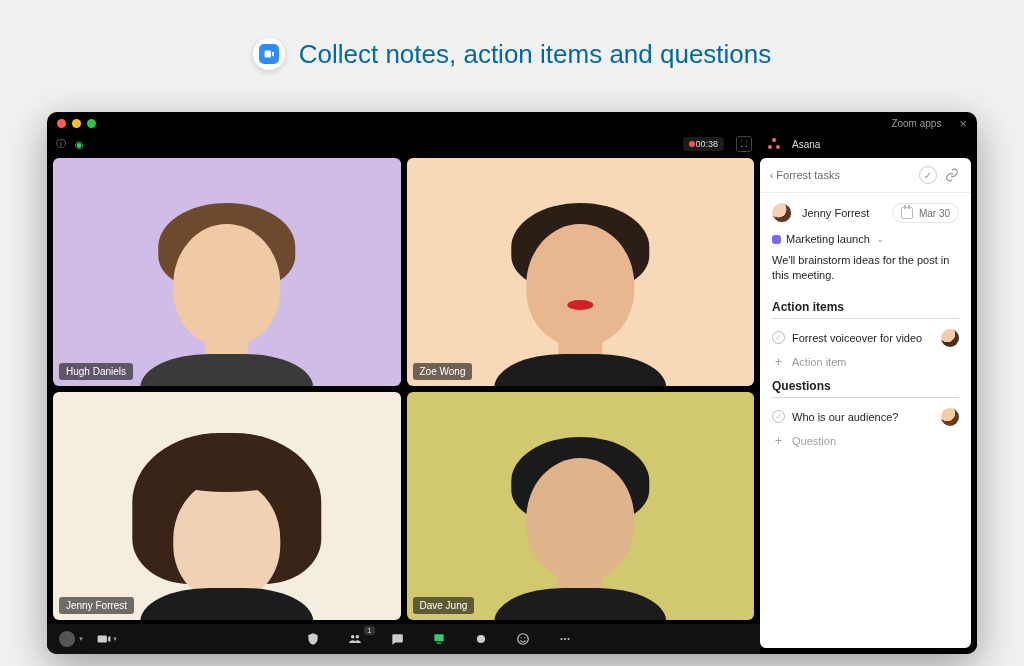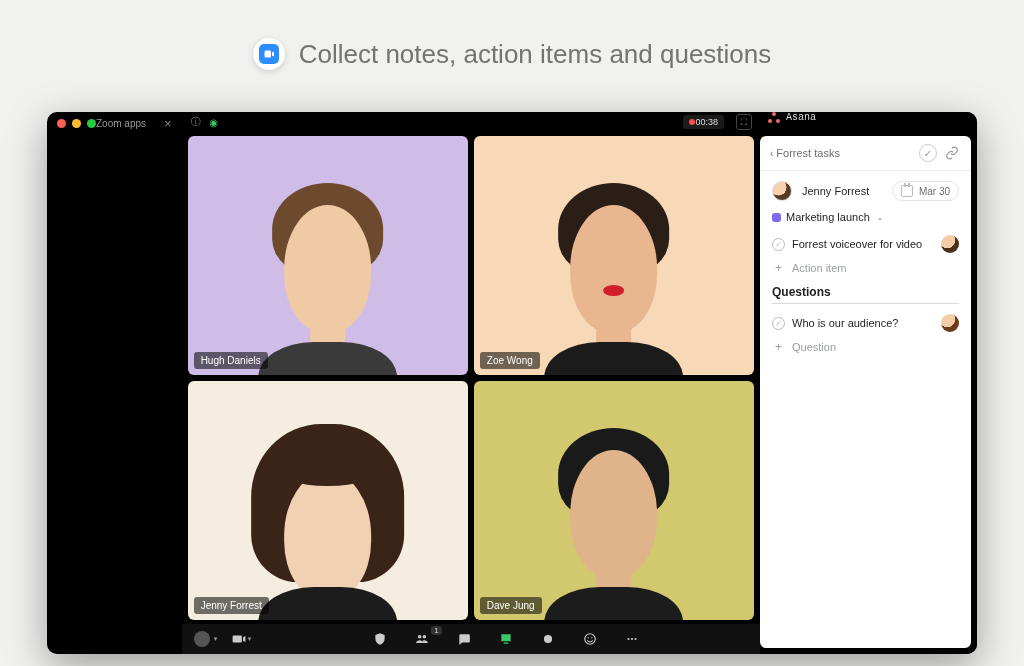--- a/index.html
+++ b/index.html
@@ -25,33 +25,33 @@
     box-shadow: 0 2px 6px rgba(0,0,0,0.15);
   }
   .zoom-logo-inner {
     width: 20px; height: 20px; border-radius: 5px;
     background: #2D8CFF;
     display: flex; align-items: center; justify-content: center;
   }
   .zoom-logo-inner svg { width: 12px; height: 12px; fill: #fff; }
   .promo-title {
     font-size: 26px;
-    color: #737373;
+    color: #0369a1;
     font-weight: 400;
   }
 
   .window {
     position: absolute;
     left: 47px; top: 112px;
     width: 930px; height: 542px;
     background: #000;
     border-radius: 10px;
     box-shadow: 0 12px 40px rgba(0,0,0,0.35);
     display: flex;
-    flex-direction: row;
+    flex-direction: column;
     overflow: hidden;
   }
   .titlebar {
     height: 22px;
     display: flex;
     align-items: center;
     padding: 0 10px;
     color: #aaa;
     font-size: 10px;
   }
@@ -169,25 +169,24 @@
 
   
   .side {
     width: 217px;
     background: #000;
     display:flex;
     flex-direction:column;
   }
   .side-header {
     height: 20px;
-    display:flex;gap:6px;
+    display:flex;align-items:center;gap:12px;
     padding:0 8px;
     color:#ddd;
     font-size:10px;
-    font-family:Liberation Mono, monospace;
   }
   .asana-dots { width:12px; height:12px; position:relative;}
   .asana-dots span{position:absolute;width:4px;height:4px;border-radius:50%;background:#f06a6a;}
   .asana-dots span:nth-child(1){left:4px;top:0;}
   .asana-dots span:nth-child(2){left:0;top:7px;}
   .asana-dots span:nth-child(3){left:8px;top:7px;}
 
   .panel {
     flex:1;
     background:#fff;
@@ -411,21 +410,23 @@
             <div class="date-pill">
               <span class="cal-icon"></span>
               <span>Mar 30</span>
             </div>
           </div>
           <div class="proj-chip">
             <span class="proj-dot"></span>
             <span>Marketing launch</span>
             <span class="chev">⌄</span>
           </div>
-
+          <div class="desc">We'll brainstorm ideas for the post in this meeting.</div>
+
+          <div class="section-title">Action items</div>
           <div class="item-row">
             <span class="chk">✓</span>
             <span class="txt">Forrest voiceover for video</span>
             <span class="av av1"></span>
           </div>
           <div class="add-row">
             <span class="plus">+</span>
             <span>Action item</span>
           </div>
 

